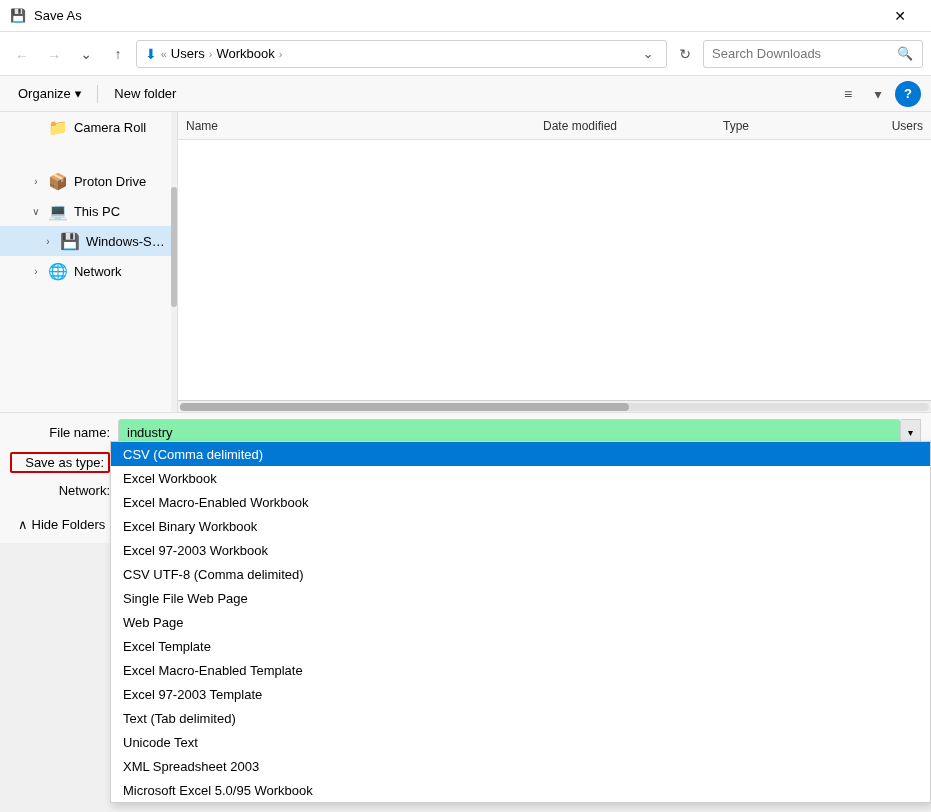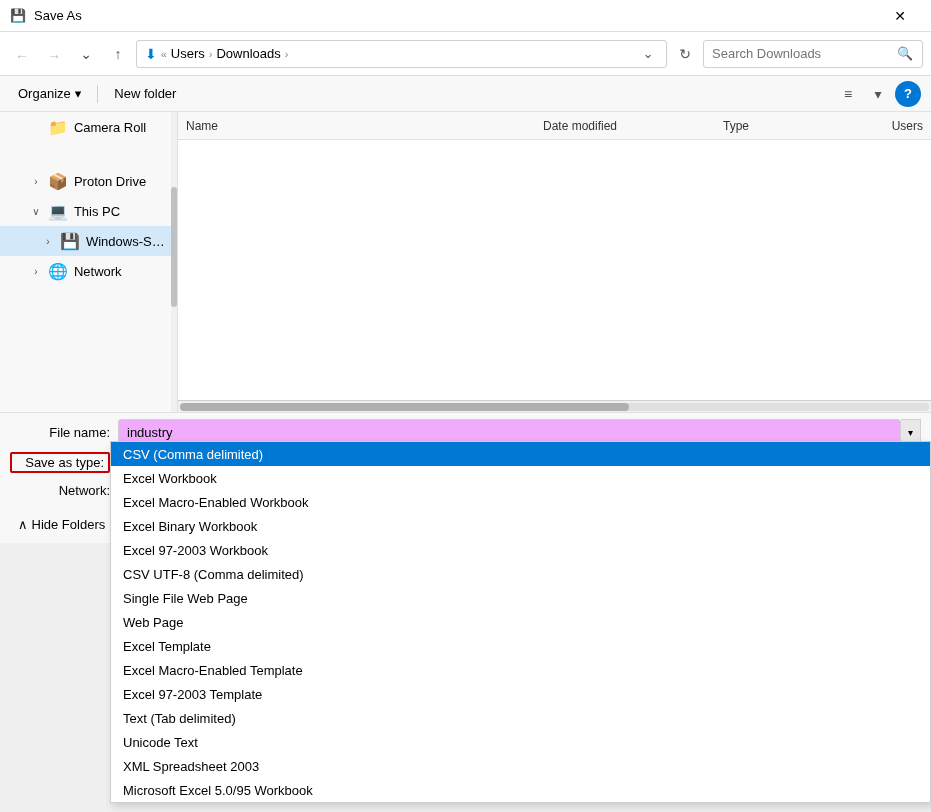--- a/index.html
+++ b/index.html
@@ -137,21 +137,21 @@
     }
     .field-label {
       width: 100px; text-align: right; font-size: 13px; color: #000;
       flex-shrink: 0;
     }
     .field-label.highlighted {
       border: 2px solid #e00; padding: 2px 4px; border-radius: 2px;
     }
     .field-input {
       flex: 1; height: 26px; border: 1px solid #d0d0d0; border-radius: 3px;
-      padding: 0 8px; font-size: 13px; background: #f0abfc; outline: none;
+      padding: 0 8px; font-size: 13px; background: #86efac; outline: none;
     }
     .field-select {
       flex: 1; height: 26px; border: 1px solid #0078d4; border-radius: 3px;
       padding: 0 8px; font-size: 13px; background: #cce8ff; outline: none;
       display: flex; align-items: center; justify-content: space-between;
       cursor: pointer;
     }
     .field-select-text { font-size: 13px; color: #000; }
     .field-select-arrow { font-size: 11px; color: #555; }
 
@@ -193,21 +193,21 @@
   <button class="nav-btn disabled" title="Back">←</button>
   <button class="nav-btn disabled" title="Forward">→</button>
   <button class="nav-btn" title="Recent locations">⌄</button>
   <button class="nav-btn" title="Up">↑</button>
 
   <div class="breadcrumb">
     <span style="color:#0078d4;font-size:14px;">⬇</span>
     <span class="breadcrumb-sep">«</span>
     <span style="cursor:pointer;">Users</span>
     <span class="breadcrumb-sep">›</span>
-    <span style="cursor:pointer;">Downloads</span>
+    <span style="cursor:pointer;">Workbook</span>
     <span class="breadcrumb-sep">›</span>
     <button class="breadcrumb-chevron">⌄</button>
   </div>
 
   <button class="nav-refresh" title="Refresh">↻</button>
 
   <div class="search-box">
     <input type="text" style="width: 160px;" placeholder="Search Downloads">
     <span class="search-icon">🔍</span>
   </div>

